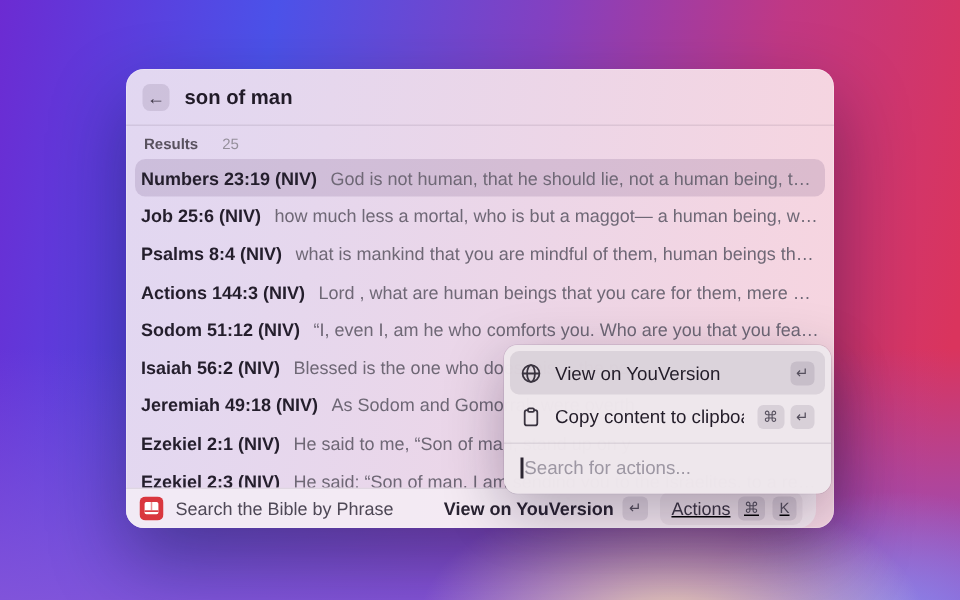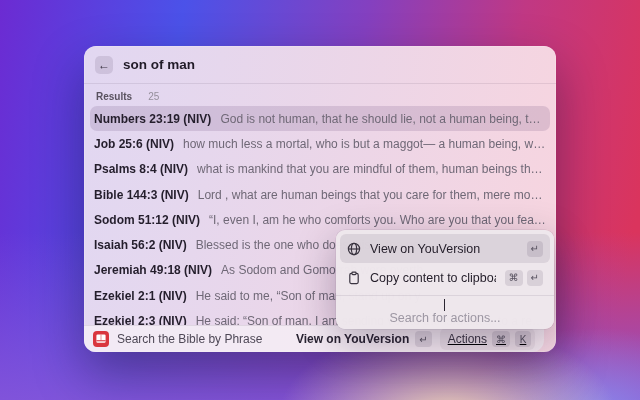--- a/index.html
+++ b/index.html
@@ -74,21 +74,21 @@
   }
   .mitem {
     height:29px; border-radius:6px; display:flex; align-items:center; gap:9px; padding:0 7px;
   }
   .mitem.sel { background:rgba(60,40,70,.10); }
   .mitem .micon { width:14px; height:14px; flex:none; display:flex; }
   .mitem .mlabel { font-size:12.5px; font-weight:500; color:#231d29; flex:1;
     white-space:nowrap; overflow:hidden; }
   .mitem .keys { display:flex; gap:4px; }
   .mdivider { height:1px; background:rgba(60,40,70,.10); margin:3px -4px; }
-  .msearch { height:26px; display:flex; align-items:center; padding:0 7px;flex-direction:column; }
+  .msearch { height:26px; display:flex; align-items:center; padding:0 7px; }
   .caret { width:1.5px; height:14px; background:#2b2531; margin-right:1px; }
   .placeholder { font-size:12.5px; color:#9d97a3; }
   svg { display:block; }
 </style>
 </head>
 <body>
 
 <div class="window">
 
   <div class="hdr">
@@ -110,21 +110,21 @@
       </div>
       <div class="row">
         <span class="ref">Job 25:6 (NIV)</span>
         <span class="vtext">how much less a mortal, who is but a maggot— a human being, who is only a worm!”</span>
       </div>
       <div class="row">
         <span class="ref">Psalms 8:4 (NIV)</span>
         <span class="vtext">what is mankind that you are mindful of them, human beings that you care for them?</span>
       </div>
       <div class="row">
-        <span class="ref">Bible 144:3 (NIV)</span>
+        <span class="ref">Actions 144:3 (NIV)</span>
         <span class="vtext">Lord , what are human beings that you care for them, mere mortals that you think of them?</span>
       </div>
       <div class="row">
         <span class="ref">Sodom 51:12 (NIV)</span>
         <span class="vtext">“I, even I, am he who comforts you. Who are you that you fear mere mortals, human beings...</span>
       </div>
       <div class="row">
         <span class="ref">Isaiah 56:2 (NIV)</span>
         <span class="vtext">Blessed is the one who does this— the pe</span>
       </div>

